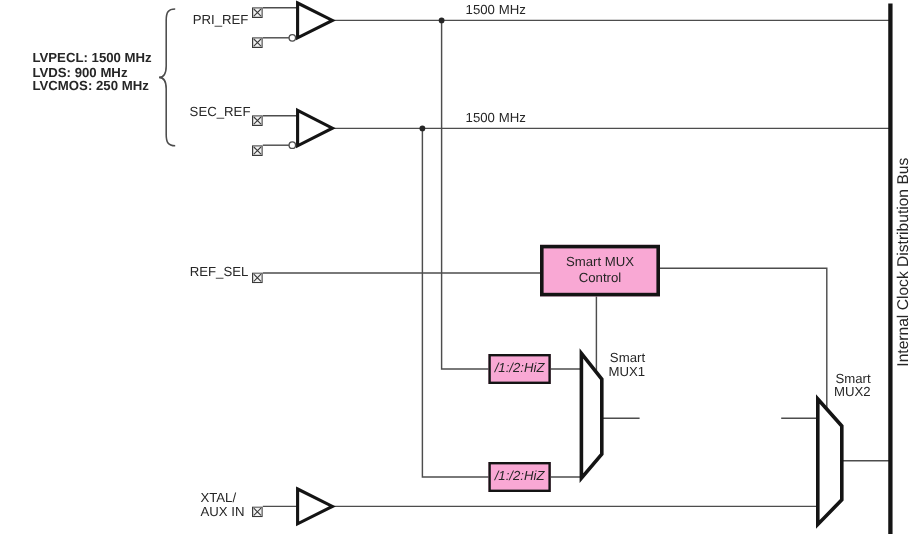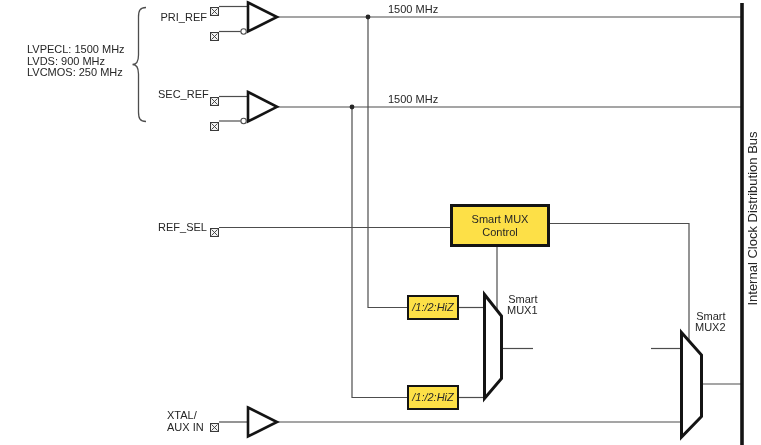--- a/index.html
+++ b/index.html
@@ -3,25 +3,25 @@
 <meta charset="utf-8">
 <style>
   html,body{margin:0;padding:0;background:#ffffff;}
   #stage{
     position:relative;width:761px;height:445px;background:#ffffff;overflow:hidden;
     font-family:"Liberation Sans","DejaVu Sans",sans-serif;color:#262626;
   }
   #wires{position:absolute;left:0;top:0;width:761px;height:445px;}
   .lbl{position:absolute;font-size:11px;line-height:12px;white-space:nowrap;}
   .r{text-align:right;}
-  .note-block{position:absolute;font-size:11px;line-height:11.5px;}
+  .note-block{position:absolute;font-size:11px;line-height:11.5px;font-weight:bold;}
   .note-block div{white-space:nowrap;}
   .pin{position:absolute;width:9px;height:9px;}
   .box{
-    position:absolute;background:#fde047;border:3px solid #141414;
+    position:absolute;background:#f9a8d4;border:3px solid #141414;
     display:flex;flex-direction:column;align-items:center;justify-content:center;
     font-size:11px;line-height:13px;text-align:center;box-sizing:border-box;
   }
   .box.thin{border-width:2.5px;font-style:italic;}
   .two{line-height:10.5px;text-align:right;}
   #bus-label{
     position:absolute;left:632px;top:209px;width:240px;height:19px;
     text-align:center;font-size:13px;line-height:19px;
     transform:rotate(-90deg);transform-origin:center center;white-space:nowrap;
   }

